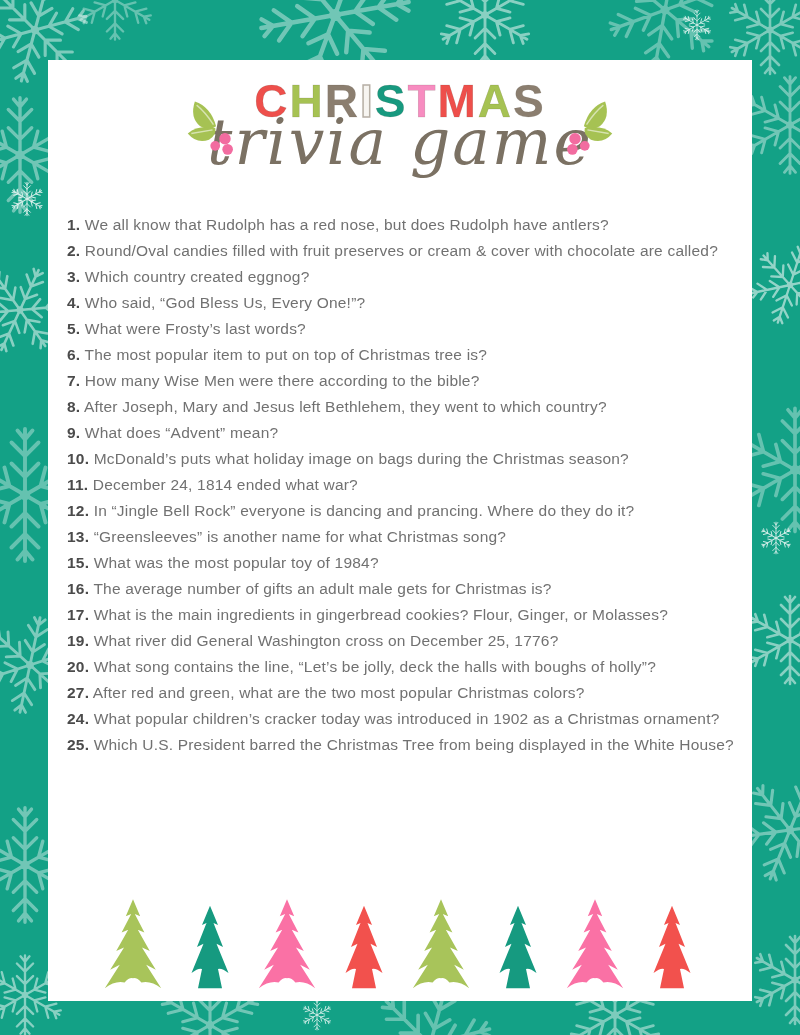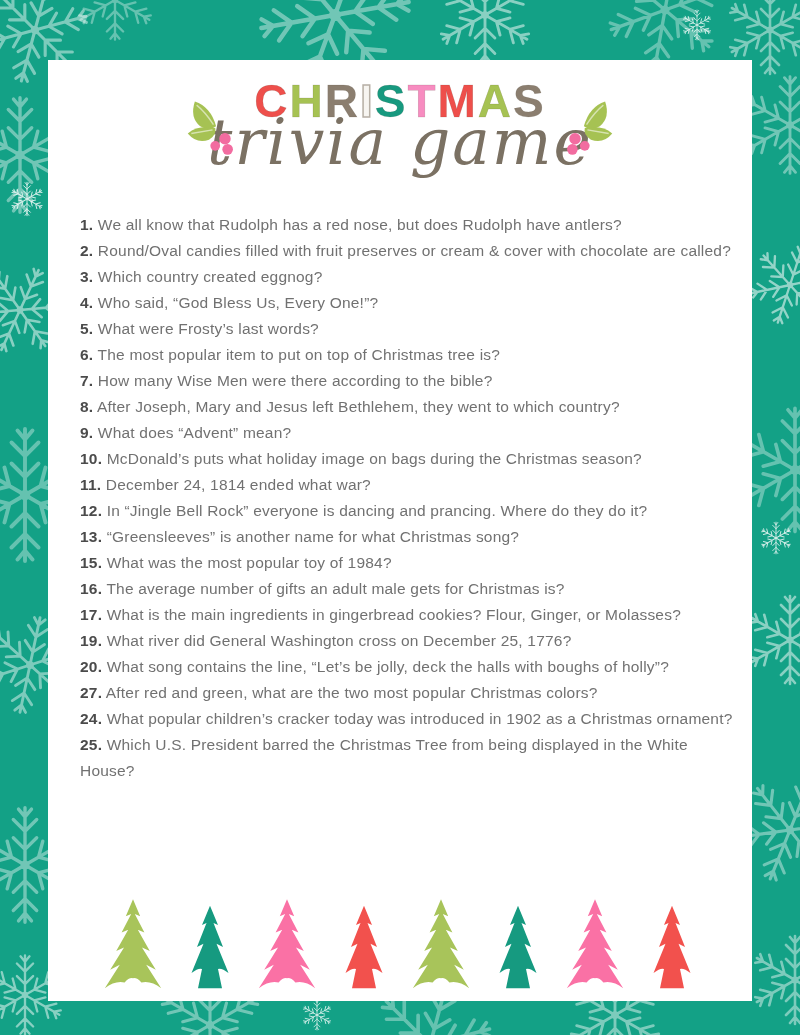--- a/index.html
+++ b/index.html
@@ -23,21 +23,21 @@
     font-size:46px;font-weight:700;letter-spacing:2px;line-height:50px;
     -webkit-text-stroke:0.5px rgba(80,70,60,0.25);
   }
   .title-word span{display:inline-block;}
   .letter-light{-webkit-text-stroke:1.5px #b7b0a6;}
   .subtitle{
     font-family:"DejaVu Serif",cursive;font-style:italic;
     font-size:63px;line-height:50px;margin-top:-8px;letter-spacing:2px;
   }
   
-  .questions{margin:8px 16px 0 32px;}
+  .questions{margin:8px 16px 0 19px;}
   .q{margin:0;font-size:15.5px;line-height:26px;color:#717171;letter-spacing:0.2px;}
   .q b{color:#4b4b4b;font-weight:700;}
   
   .trees{
     position:absolute;left:0;right:0;bottom:10px;
     display:flex;justify-content:center;align-items:flex-end;gap:22px;
   }
   .tree{display:block;}
 </style>
 </head>

